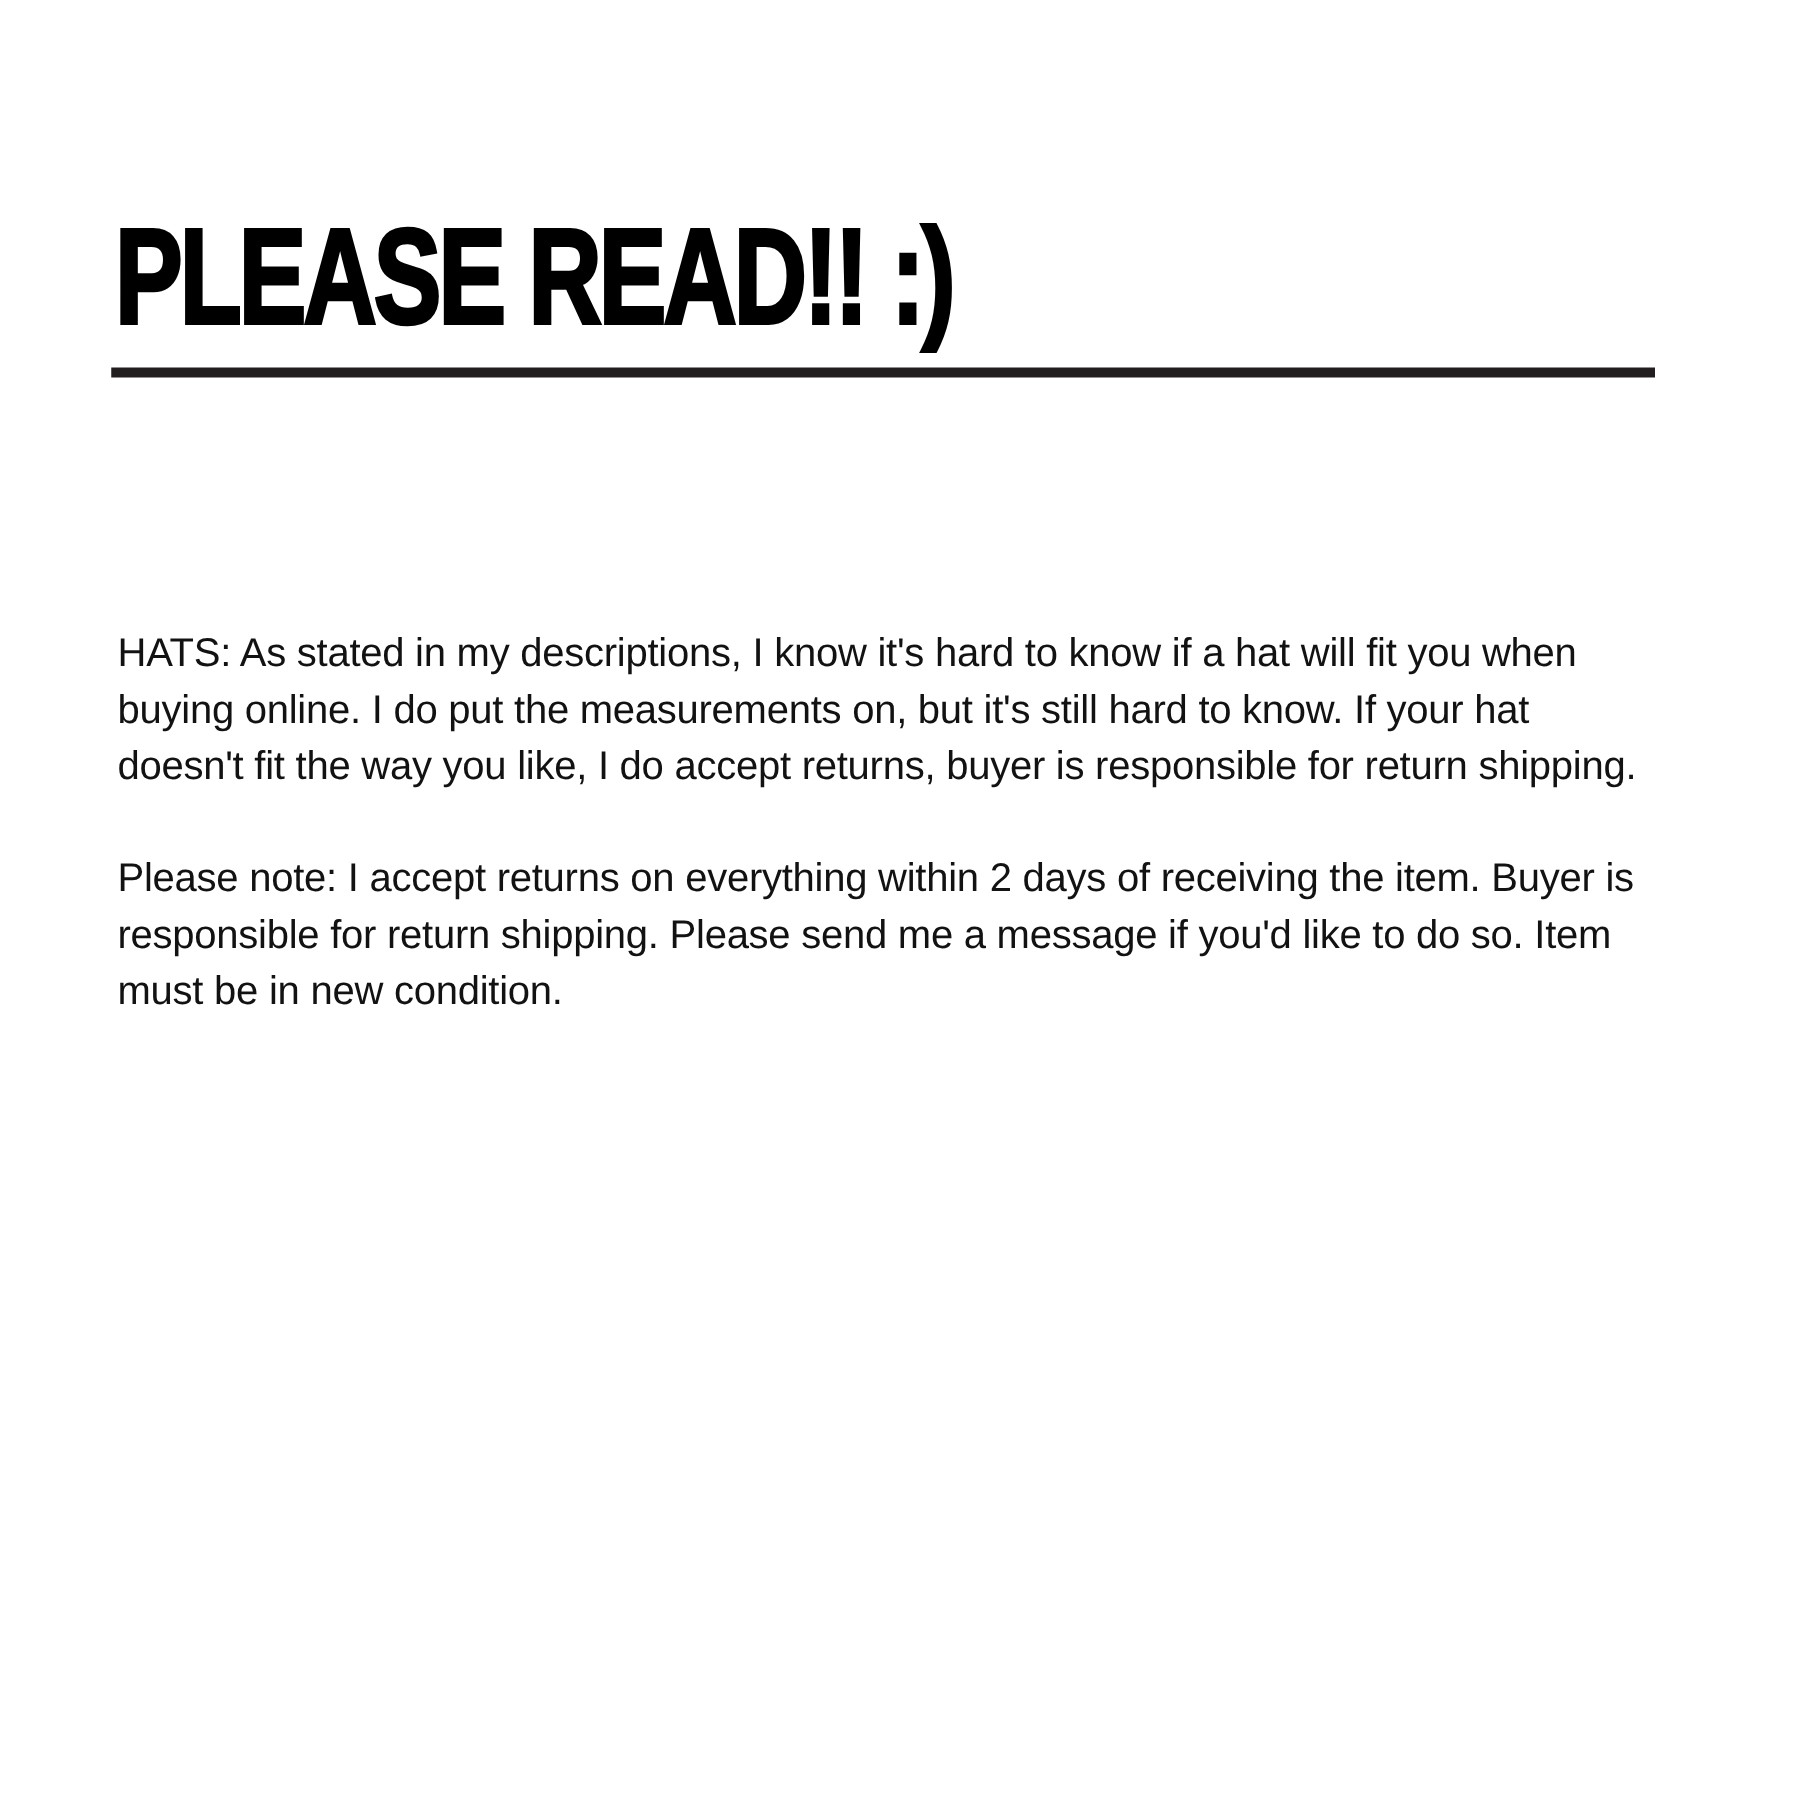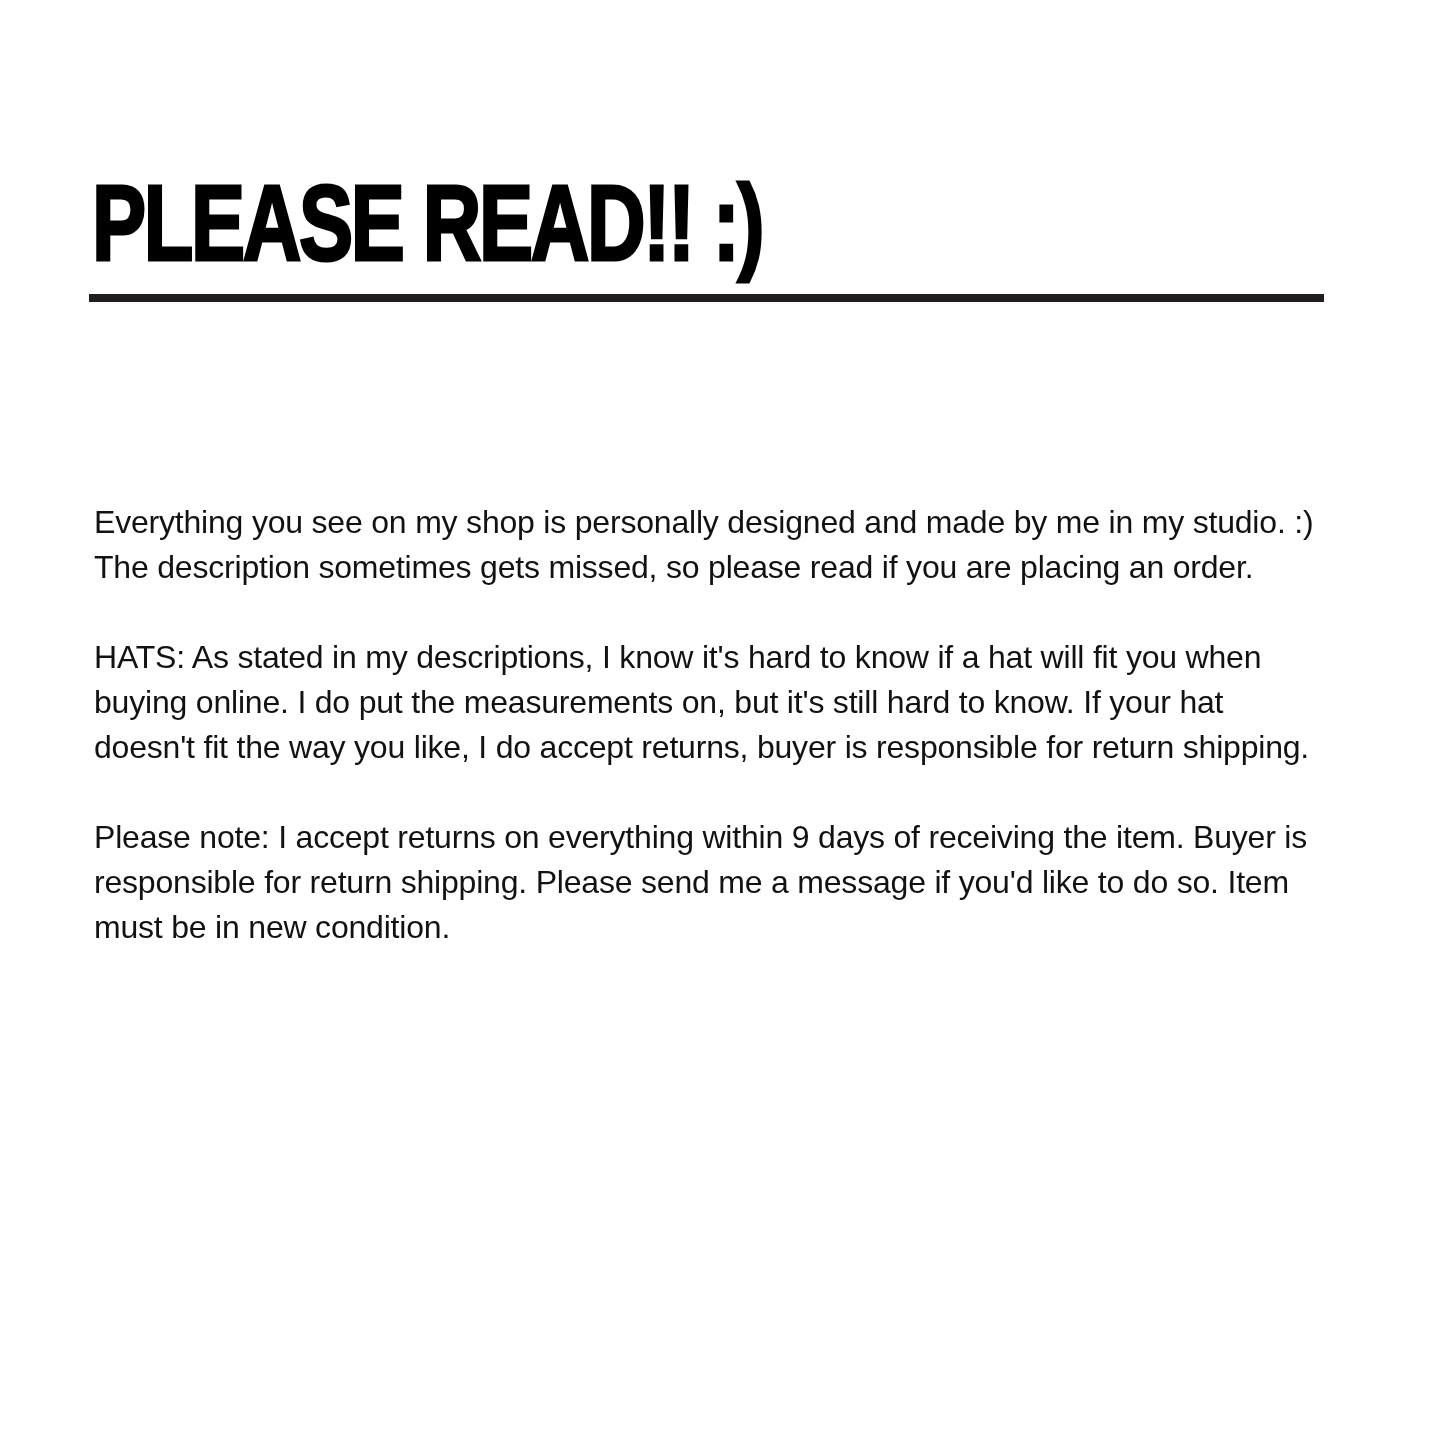--- a/index.html
+++ b/index.html
@@ -64,17 +64,16 @@
 </style>
 </head>
 <body>
 
 <div class="page">
   <h1 class="headline">PLEASE READ!! :)</h1>
 
   <div class="rule"></div>
 
   <div class="body-copy">
-    <p>Everything you see on my shop is personally designed and made by me in my studio. :) The description sometimes gets missed, so please read if you are placing an order.</p>
     <p>HATS: As stated in my descriptions, I know it's hard to know if a hat will fit you when buying online. I do put the measurements on, but it's still hard to know. If your hat doesn't fit the way you like, I do accept returns, buyer is responsible for return shipping.</p>
-    <p>Please note: I accept returns on everything within 9 days of receiving the item. Buyer is responsible for return shipping. Please send me a message if you'd like to do so. Item must be in new condition.</p>
+    <p>Please note: I accept returns on everything within 2 days of receiving the item. Buyer is responsible for return shipping. Please send me a message if you'd like to do so. Item must be in new condition.</p>
   </div>
 </div>
 
 </body></html>

